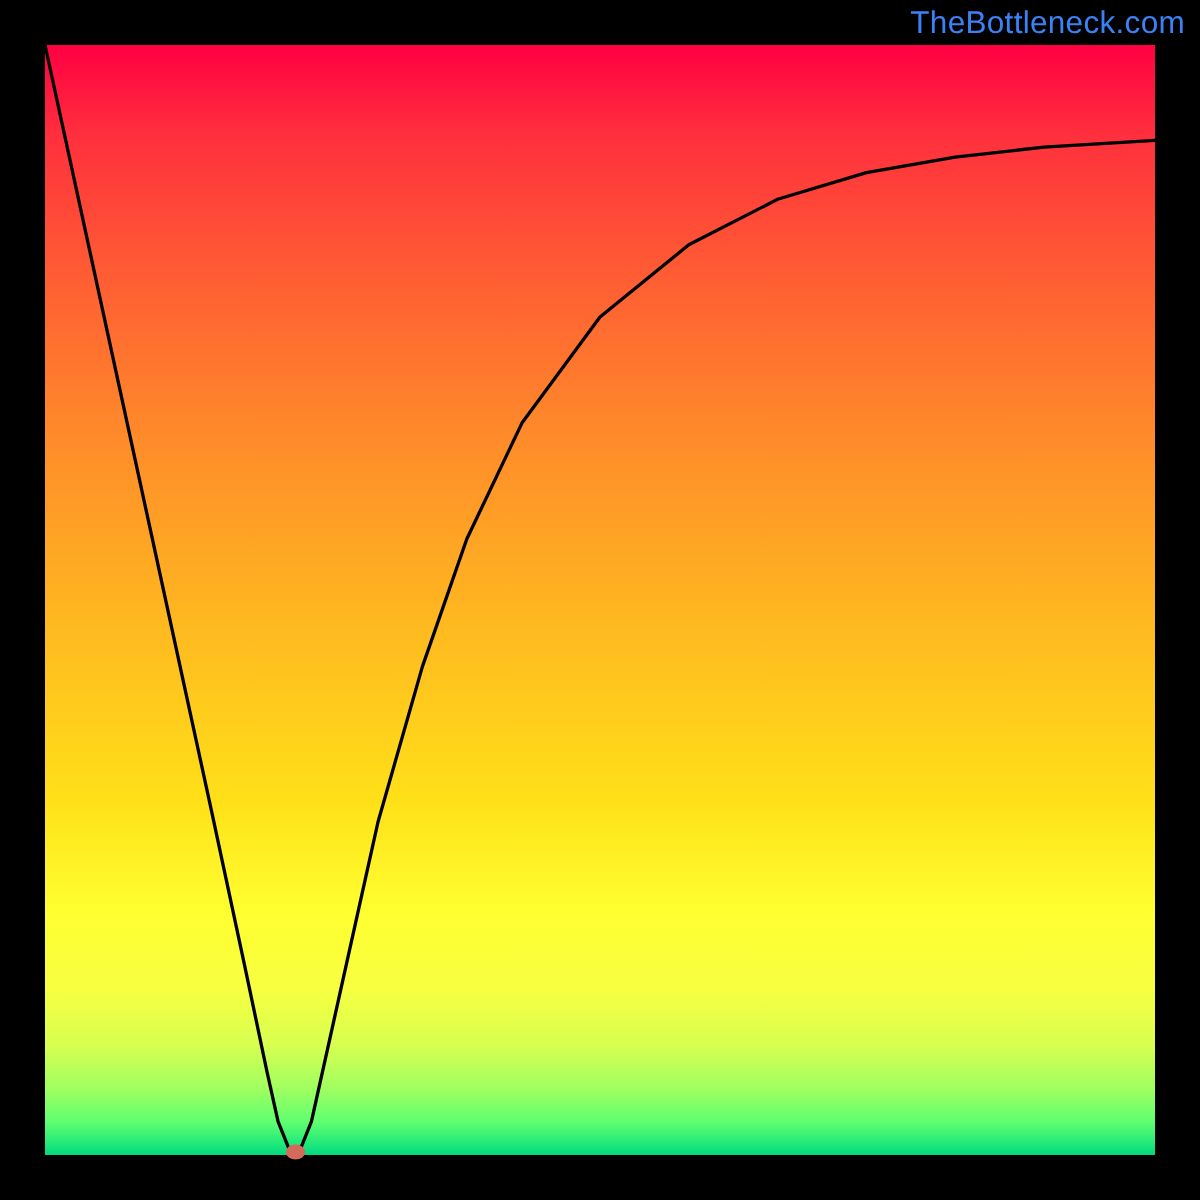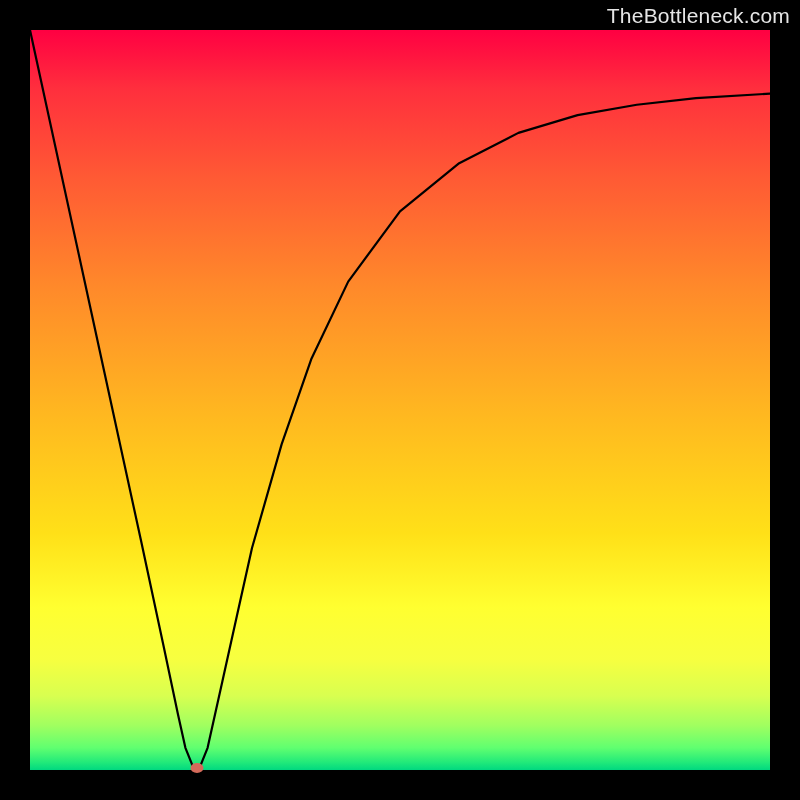--- a/index.html
+++ b/index.html
@@ -53,21 +53,21 @@
     width: 13px;
     height: 10px;
     background: #d46a5a;
     border-radius: 50%;
     transform: translate(-50%, -50%);
   }
   .watermark {
     position: absolute;
     top: 4px;
     right: 10px;
-    color: #e5e5e5;
+    color: #3b82f6;
     font-size: 21px;
     letter-spacing: 0.2px;
     user-select: none;
   }
 </style>
 </head>
 <body>
 
 <div class="frame">
 

